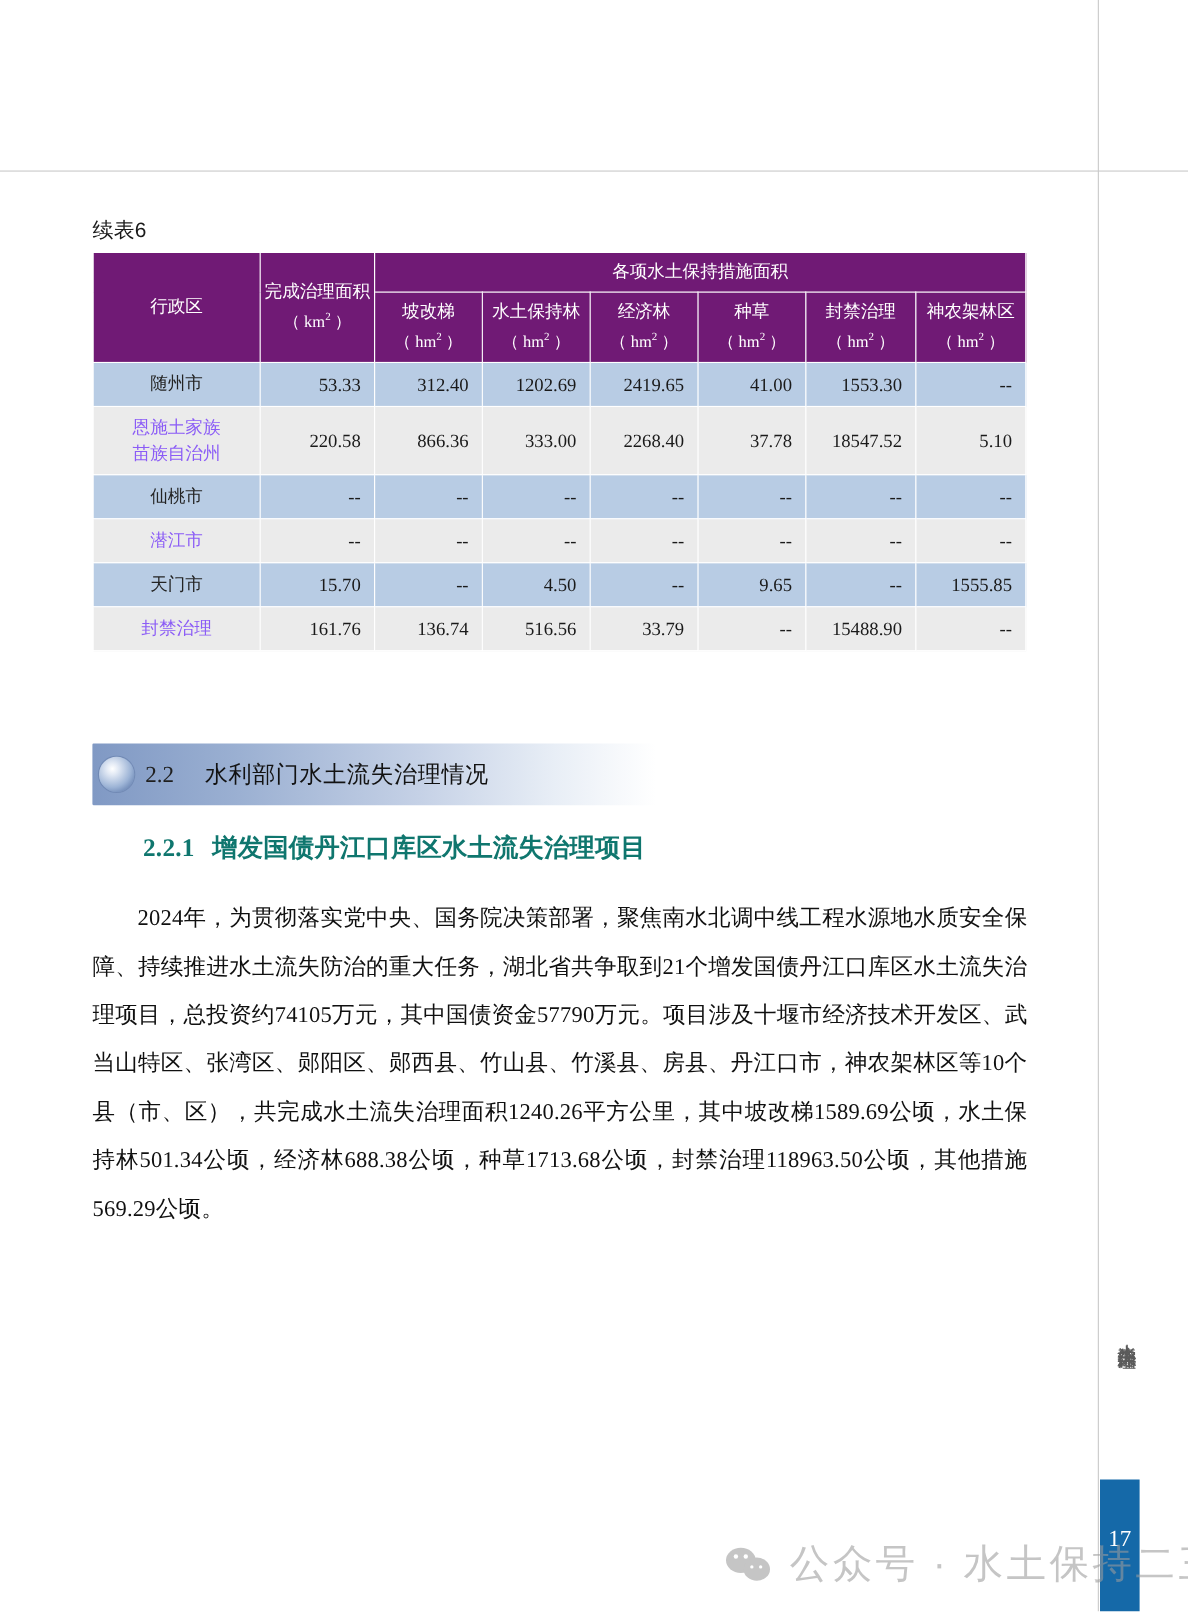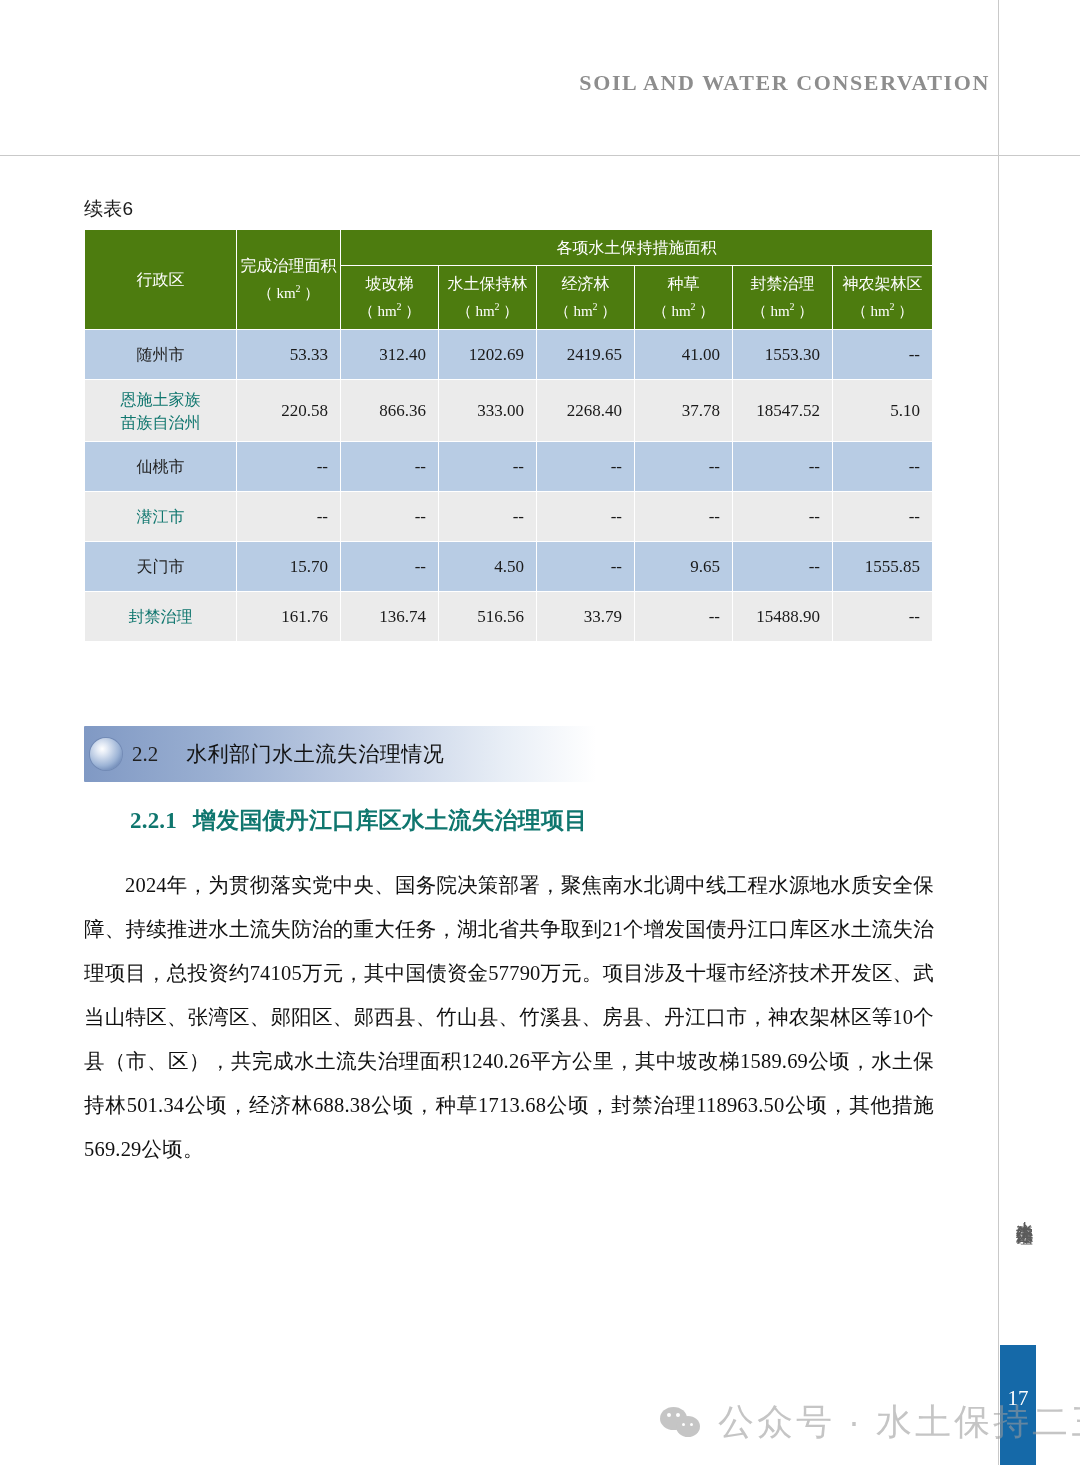--- a/index.html
+++ b/index.html
@@ -63,55 +63,55 @@
     border-collapse: collapse;
     width: 848px;
     table-layout: fixed;
     font-family: "Liberation Sans", sans-serif;
   }
   table.dtable th, table.dtable td {
     border: 1px solid #ffffff;
     padding: 0;
   }
   table.dtable thead th {
-    background: #4d7c0f;
+    background: #701a75;
     color: #ffffff;
     font-weight: normal;
     font-size: 16px;
     line-height: 23px;
     text-align: center;
     vertical-align: middle;
     padding: 6px 3px;
   }
   table.dtable thead th .unit {
     display: block;
     font-family: "Liberation Serif", "DejaVu Serif", serif;
     font-size: 15px;
   }
   table.dtable thead th .unit sup { font-size: 10px; }
 
   table.dtable tbody td {
     font-size: 16px;
-    height: 50px;
+    height: 40px;
     vertical-align: middle;
   }
   table.dtable tbody td.region {
     text-align: center;
     padding: 4px 6px;
     line-height: 23px;
   }
   table.dtable tbody td.num {
     text-align: right;
     padding: 4px 12px 4px 16px;
     font-family: "Liberation Serif", "DejaVu Serif", serif;
     font-size: 17px;
     color: #1a1a1a;
   }
   tbody tr.odd td  { background: #b8cce4; color: #232323; }
-  tbody tr.even td { background: #ebebeb; color: #0f766e; }
+  tbody tr.even td { background: #ebebeb; color: #8b5cf6; }
   tbody tr.tall td { height: 62px; }
 
   
   col.c0 { width: 152px; }
   col.c1 { width: 104px; }
   col.c2 { width: 98px; }
   col.c3 { width: 98px; }
   col.c4 { width: 98px; }
   col.c5 { width: 98px; }
   col.c6 { width: 100px; }
@@ -250,21 +250,20 @@
     white-space: nowrap;
   }
 </style>
 </head>
 <body>
 
 <div class="rule-h"></div>
 <div class="rule-v"></div>
 
 <div class="runhead">
-  <span class="l2">SOIL AND WATER CONSERVATION</span>
 </div>
 
 <div class="content">
 
   <div class="table-caption">续表6</div>
 
   <table class="dtable">
     <colgroup>
       <col class="c0">
         <col class="c1">

